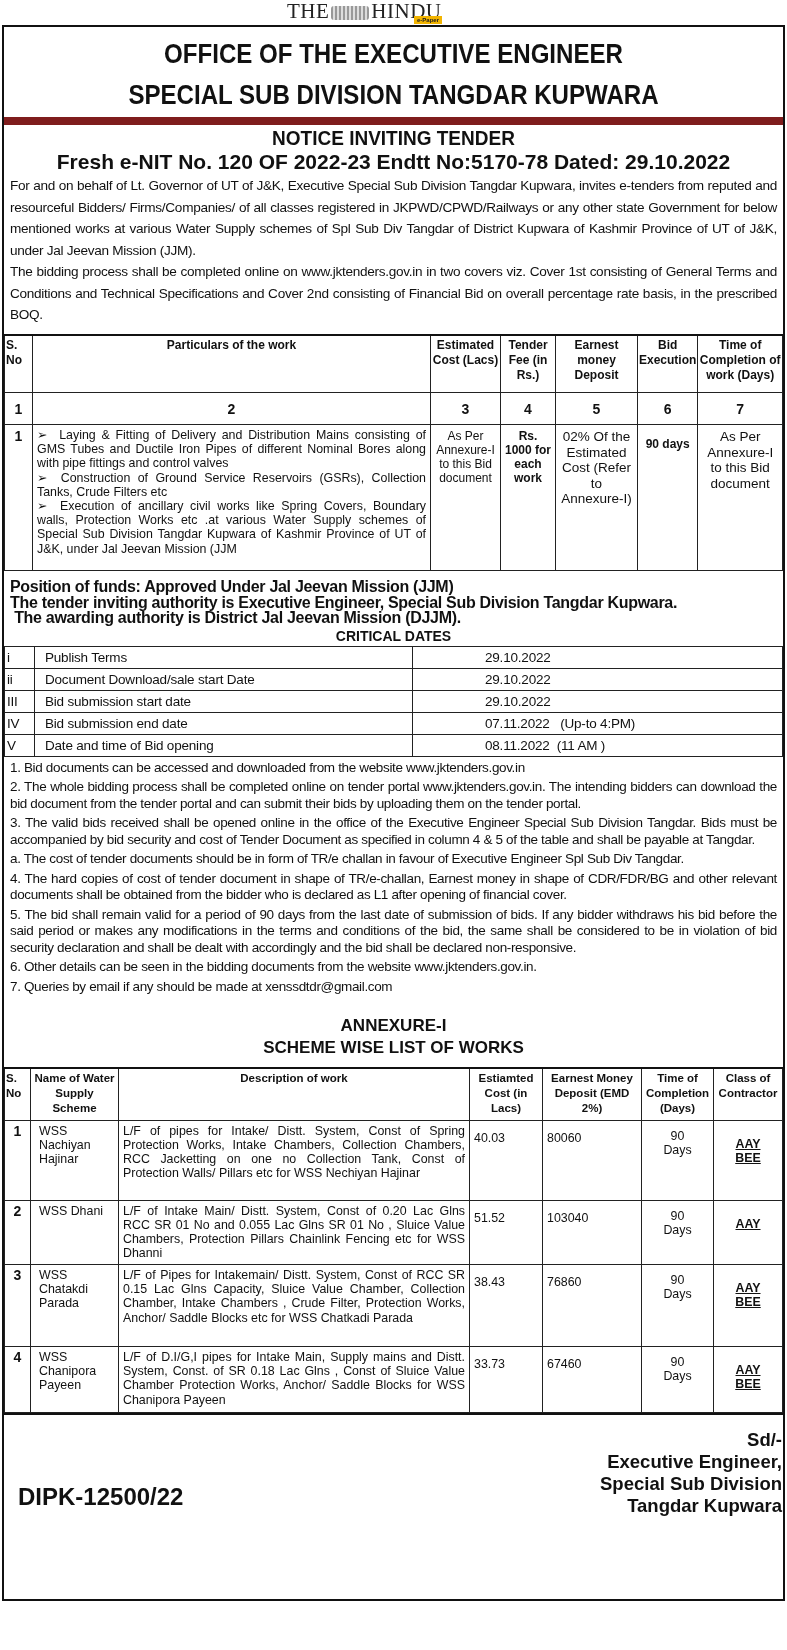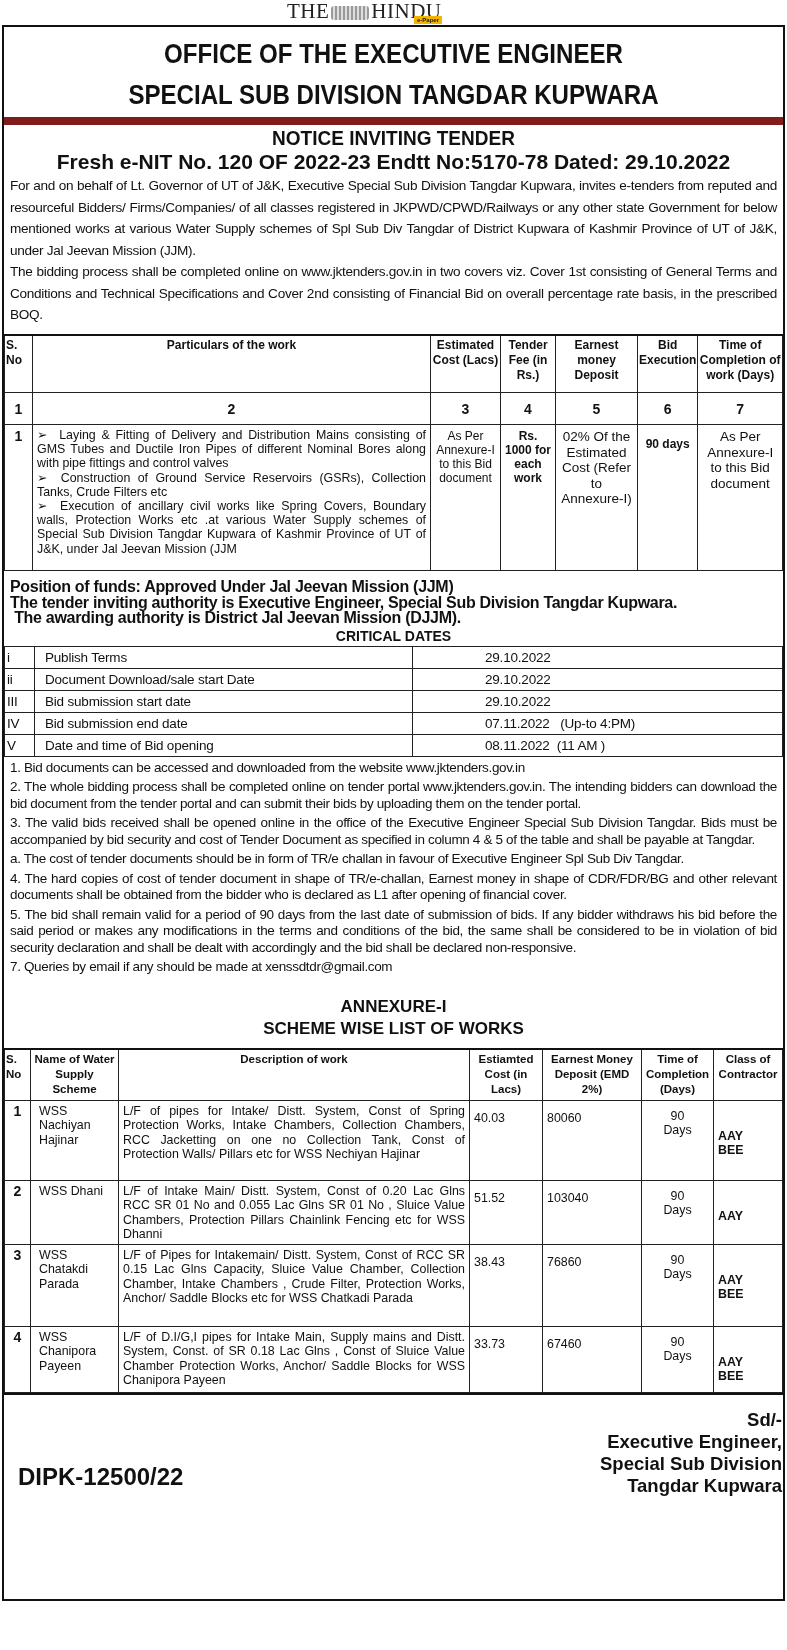--- a/index.html
+++ b/index.html
@@ -47,21 +47,21 @@
   .notes p { margin-bottom: 3px; }
 
   .annex { text-align: center; font-weight: bold; font-size: 17px; line-height: 22px; margin-top: 20px; }
 
   .t3 { margin-top: 8px; border-top: 2px solid #111; }
   .t3 th { font-size: 11.5px; font-weight: bold; text-align: center; padding: 2px 1px; line-height: 15px; height: 52px; }
   .t3 td { font-size: 12.4px; line-height: 14.3px; padding: 3px 4px; }
   .t3 td.sno { font-weight: bold; font-size: 14px; text-align: center; }
   .t3 td.num { font-weight: normal; text-align: left; padding-top: 10px; }
   .t3 td.days { font-weight: normal; text-align: center; padding-top: 8px; }
-  .t3 td.cls { font-weight: bold; text-align: left; padding-top: 28px; }
+  .t3 td.cls { font-weight: bold; text-align: center; padding-top: 16px; text-decoration: underline; }
   .t3 td.desc { text-align: justify; }
 
   .footer { position: relative; height: 106px; border-top: 2px solid #111; }
   .dipk { position: absolute; left: 14px; bottom: 8px; font-weight: bold; font-size: 24px; }
   .sign { position: absolute; right: 1px; top: 14px; text-align: right; font-weight: bold; font-size: 18.5px; line-height: 22px; }
 </style>
 </head>
 <body>
 
 <div class="masthead">
@@ -165,20 +165,21 @@
   </tbody>
     </table>
 
   <div class="notes">
     <p>1. Bid documents can be accessed and downloaded from the website  www.jktenders.gov.in</p>
     <p>2. The whole bidding process shall be completed online on tender portal www.jktenders.gov.in. The intending bidders can download the bid document from the tender portal and can submit their bids by uploading them on the tender portal.</p>
     <p>3. The valid bids received shall be opened online in the office of the Executive Engineer Special Sub Division Tangdar. Bids must be accompanied by bid security and cost of Tender Document as specified in column 4 &amp; 5 of the table and shall be payable at Tangdar.</p>
     <p>a. The cost of tender documents should be in form of TR/e challan in favour of Executive Engineer Spl Sub Div Tangdar.</p>
     <p>4. The hard copies of cost of tender document in shape of TR/e-challan, Earnest money in shape of CDR/FDR/BG and other relevant documents shall be obtained from the bidder who is declared as L1 after opening of financial cover.</p>
     <p>5. The bid shall remain valid for a period of 90 days from the last date of submission of bids. If any bidder withdraws his bid before the said period or makes any modifications in the terms and conditions of the bid, the same shall be considered to be in violation of bid security declaration and shall be dealt with accordingly and the bid shall be declared non-responsive.</p>
+    <p>6. Other details can be seen in the bidding documents from the website www.jktenders.gov.in.</p>
     <p>7. Queries by email if any should be made at xenssdtdr@gmail.com</p>
   </div>
 
   <div class="annex">
     <div>ANNEXURE-I</div>
     <div>SCHEME WISE LIST OF WORKS</div>
   </div>
 
   <table class="t3">
     <colgroup>

